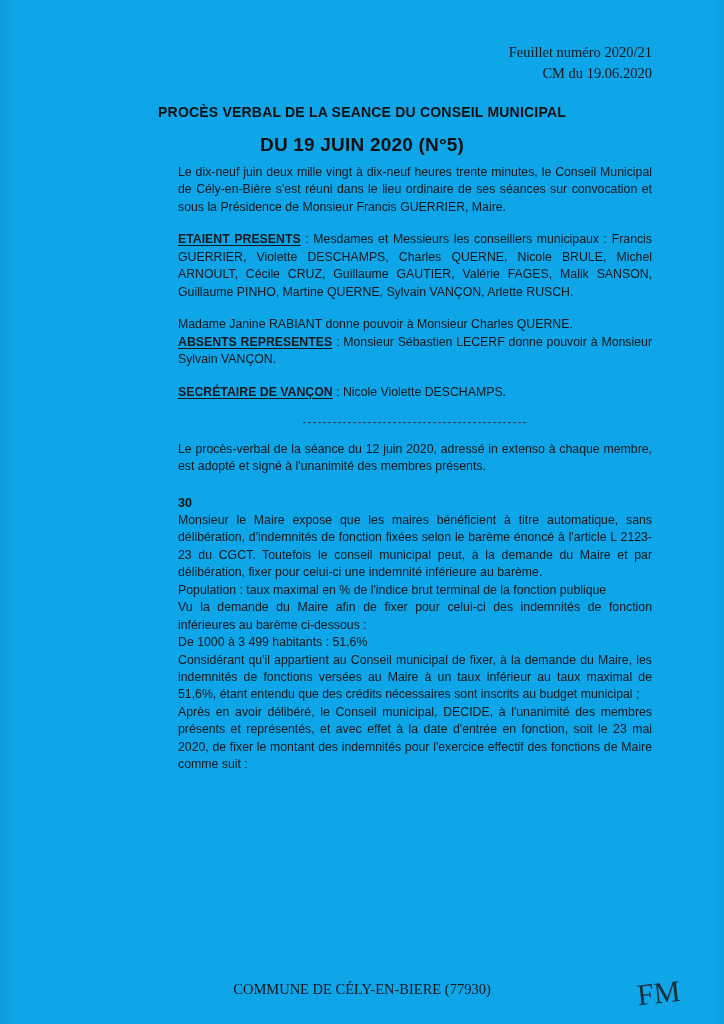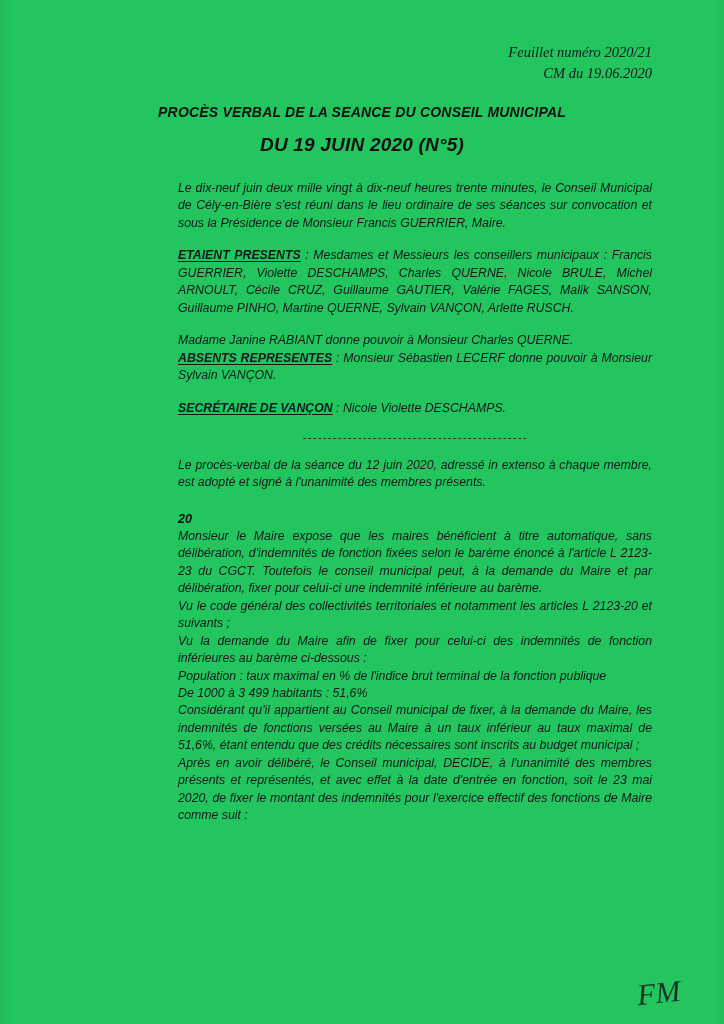--- a/index.html
+++ b/index.html
@@ -11,22 +11,21 @@
     width: 724px;
     height: 1024px;
     font-family: "Liberation Sans", sans-serif;
     color: #121212;
     position: relative;
     overflow: hidden;
   }
   .page {
     position: absolute;
     inset: 0;
-    background: #22c55e;
-    font-style: italic;
+    background: #0ea5e9;
   }
   
   .page::before {
     content: "";
     position: absolute;
     left: 0; top: 0; bottom: 0;
     width: 14px;
     background: linear-gradient(to right, rgba(0,0,0,0.05), rgba(0,0,0,0));
     pointer-events: none;
   }
@@ -68,21 +67,21 @@
     font-size: 19px;
     font-weight: bold;
     letter-spacing: 0.2px;
     color: #111;
   }
 
   .body-wrap {
     position: absolute;
     left: 178px;
     right: 72px;
-    top: 180px;
+    top: 164px;
   }
 
   p.para {
     margin: 0 0 0 0;
     font-size: 12.3px;
     line-height: 1.42;
     text-align: justify;
     color: #16181b;
   }
   .gap-md { height: 15px; }
@@ -181,28 +180,28 @@
       <span class="lbl-ul">SECRÉTAIRE DE VANÇON</span><span> : Nicole Violette DESCHAMPS.</span>
     </p>
 
     <div class="sep">---------------------------------------------</div>
 
     <p class="para">Le procès-verbal de la séance du 12 juin 2020, adressé in extenso à chaque membre, est adopté et signé à l'unanimité des membres présents.</p>
 
     <div class="gap-lg"></div>
 
     <div class="numbered-heading">
-      <span class="num">20</span>
+      <span class="num">30</span>
     </div>
 
     <p class="para">Monsieur le Maire expose que les maires bénéficient à titre automatique, sans délibération, d'indemnités de fonction fixées selon le barème énoncé à l'article L 2123-23 du CGCT. Toutefois le conseil municipal peut, à la demande du Maire et par délibération, fixer pour celui-ci une indemnité inférieure au barème.</p>
-    <p class="para">Vu le code général des collectivités territoriales et notamment les articles L 2123-20 et suivants ;</p>
+    <p class="para">Population : taux maximal en % de l'indice brut terminal de la fonction publique</p>
     <p class="para">Vu la demande du Maire afin de fixer pour celui-ci des indemnités de fonction inférieures au barème ci-dessous :</p>
-    <p class="para">Population : taux maximal en % de l'indice brut terminal de la fonction publique</p>
     <p class="para">De 1000 à 3 499 habitants : 51,6%</p>
     <p class="para">Considérant qu'il appartient au Conseil municipal de fixer, à la demande du Maire, les indemnités de fonctions versées au Maire à un taux inférieur au taux maximal de 51,6%, étant entendu que des crédits nécessaires sont inscrits au budget municipal ;</p>
     <p class="para">Après en avoir délibéré, le Conseil municipal, DECIDE, à l'unanimité des membres présents et représentés, et avec effet à la date d'entrée en fonction, soit le 23 mai 2020, de fixer le montant des indemnités pour l'exercice effectif des fonctions de Maire comme suit :</p>
 
   </div>
 
+  <div class="footer">COMMUNE DE CÉLY-EN-BIERE (77930)</div>
   <div class="signature">FM</div>
 
 </div>
 
 </body></html>

